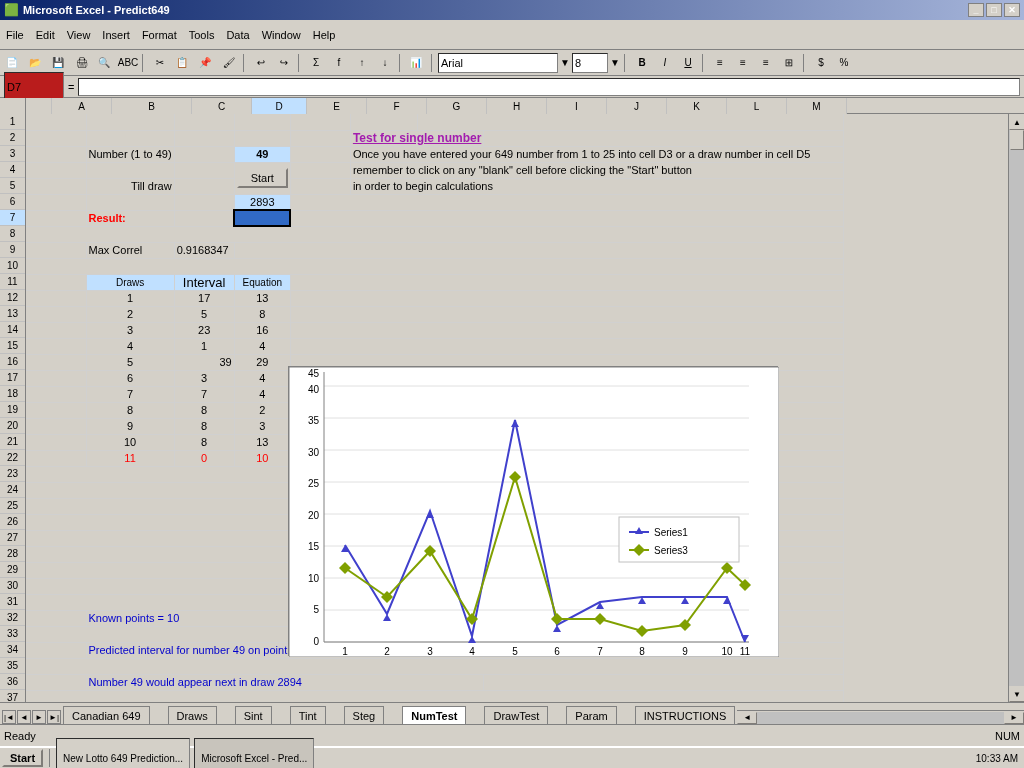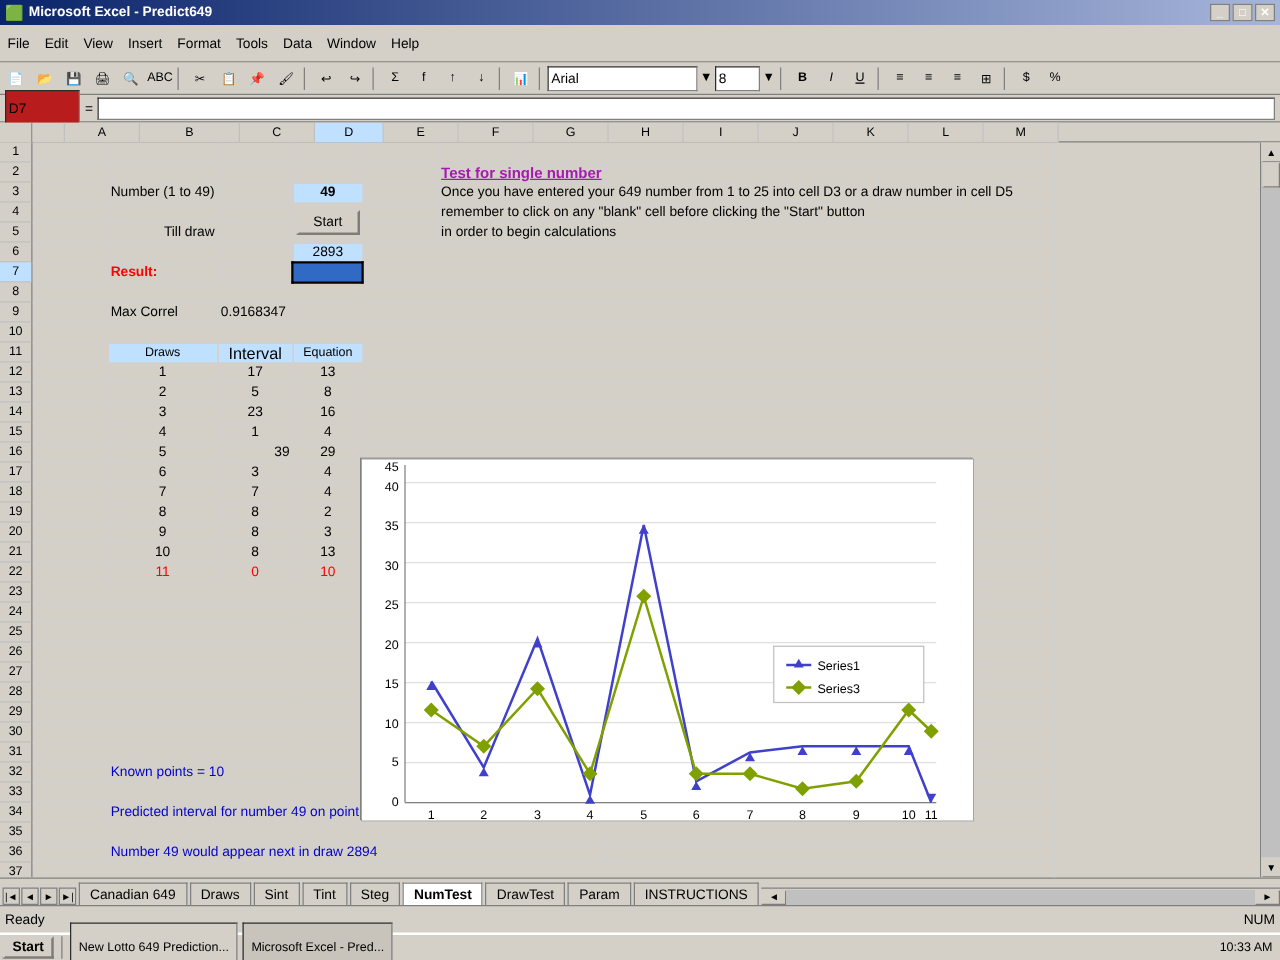--- a/index.html
+++ b/index.html
@@ -172,20 +172,21 @@
       width: 14px; height: 14px;
       background: #d4d0c8;
       border: 1px solid #808080;
       font-size: 8px;
       display: flex; align-items: center; justify-content: center;
       cursor: pointer;
     }
     .sheet-tabs {
       display: flex;
       align-items: flex-end;
+      gap: 16px;
     }
     .sheet-tab {
       padding: 2px 8px;
       border: 1px solid #808080;
       border-bottom: none;
       background: #d4d0c8;
       cursor: pointer;
       font-size: 11px;
       height: 18px;
       display: flex; align-items: center;

